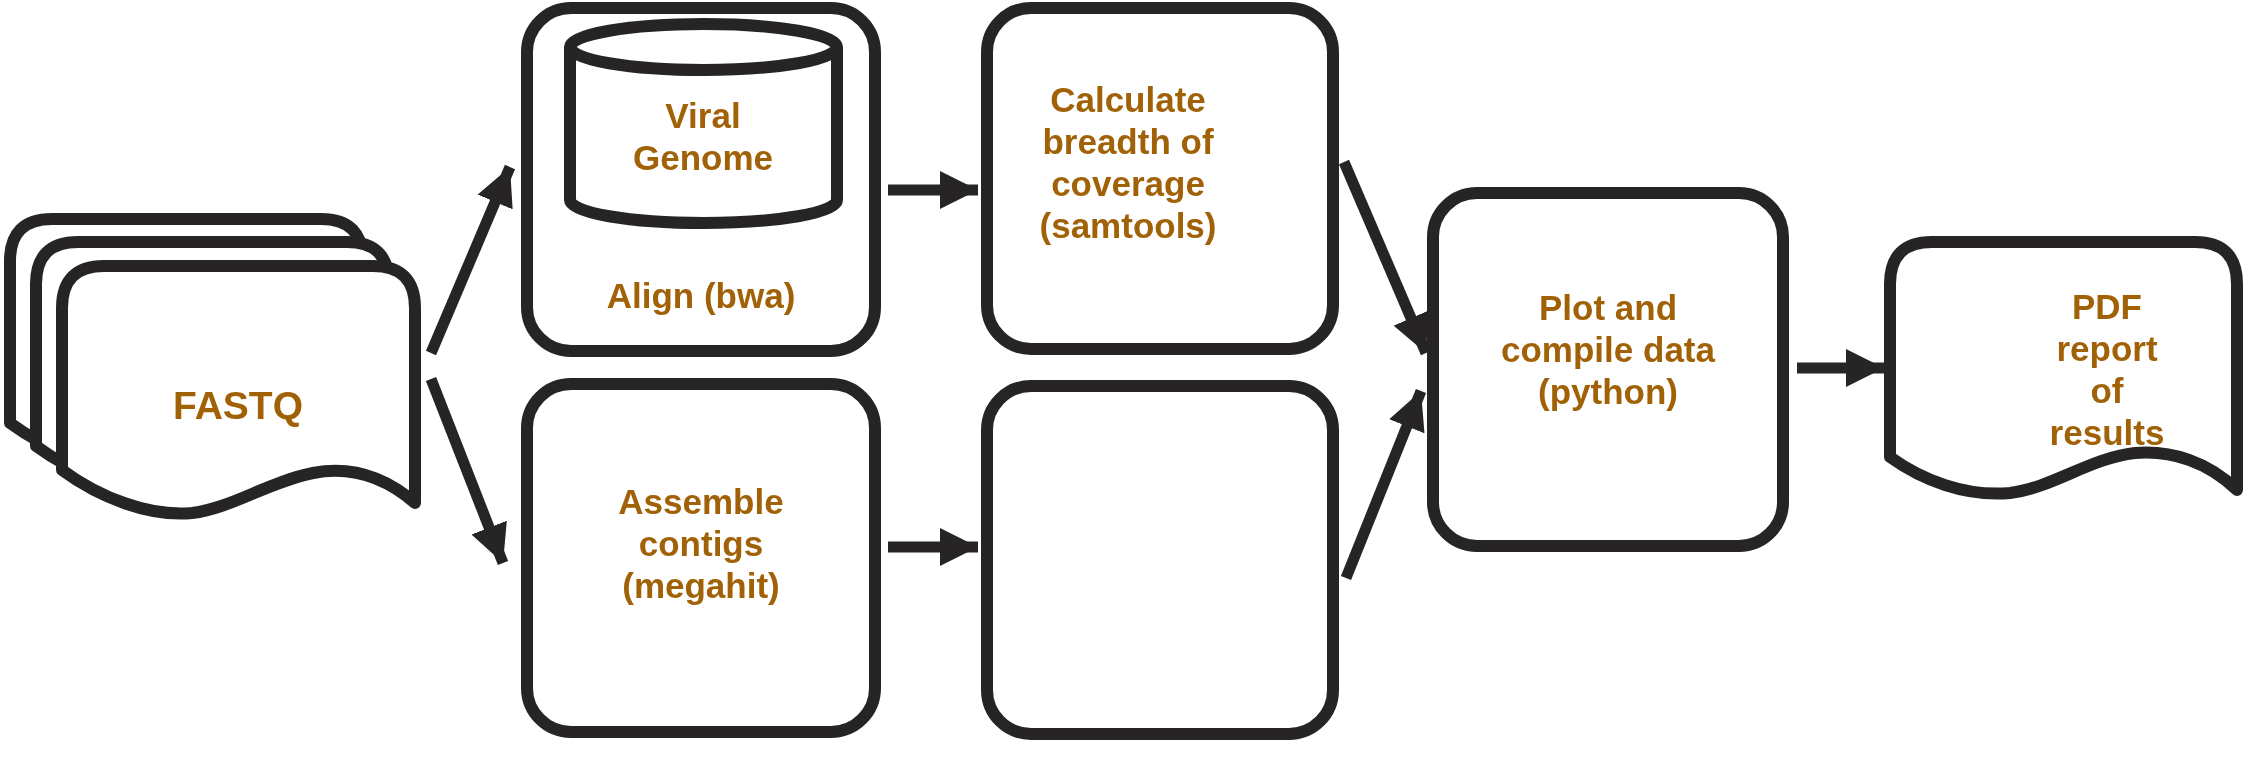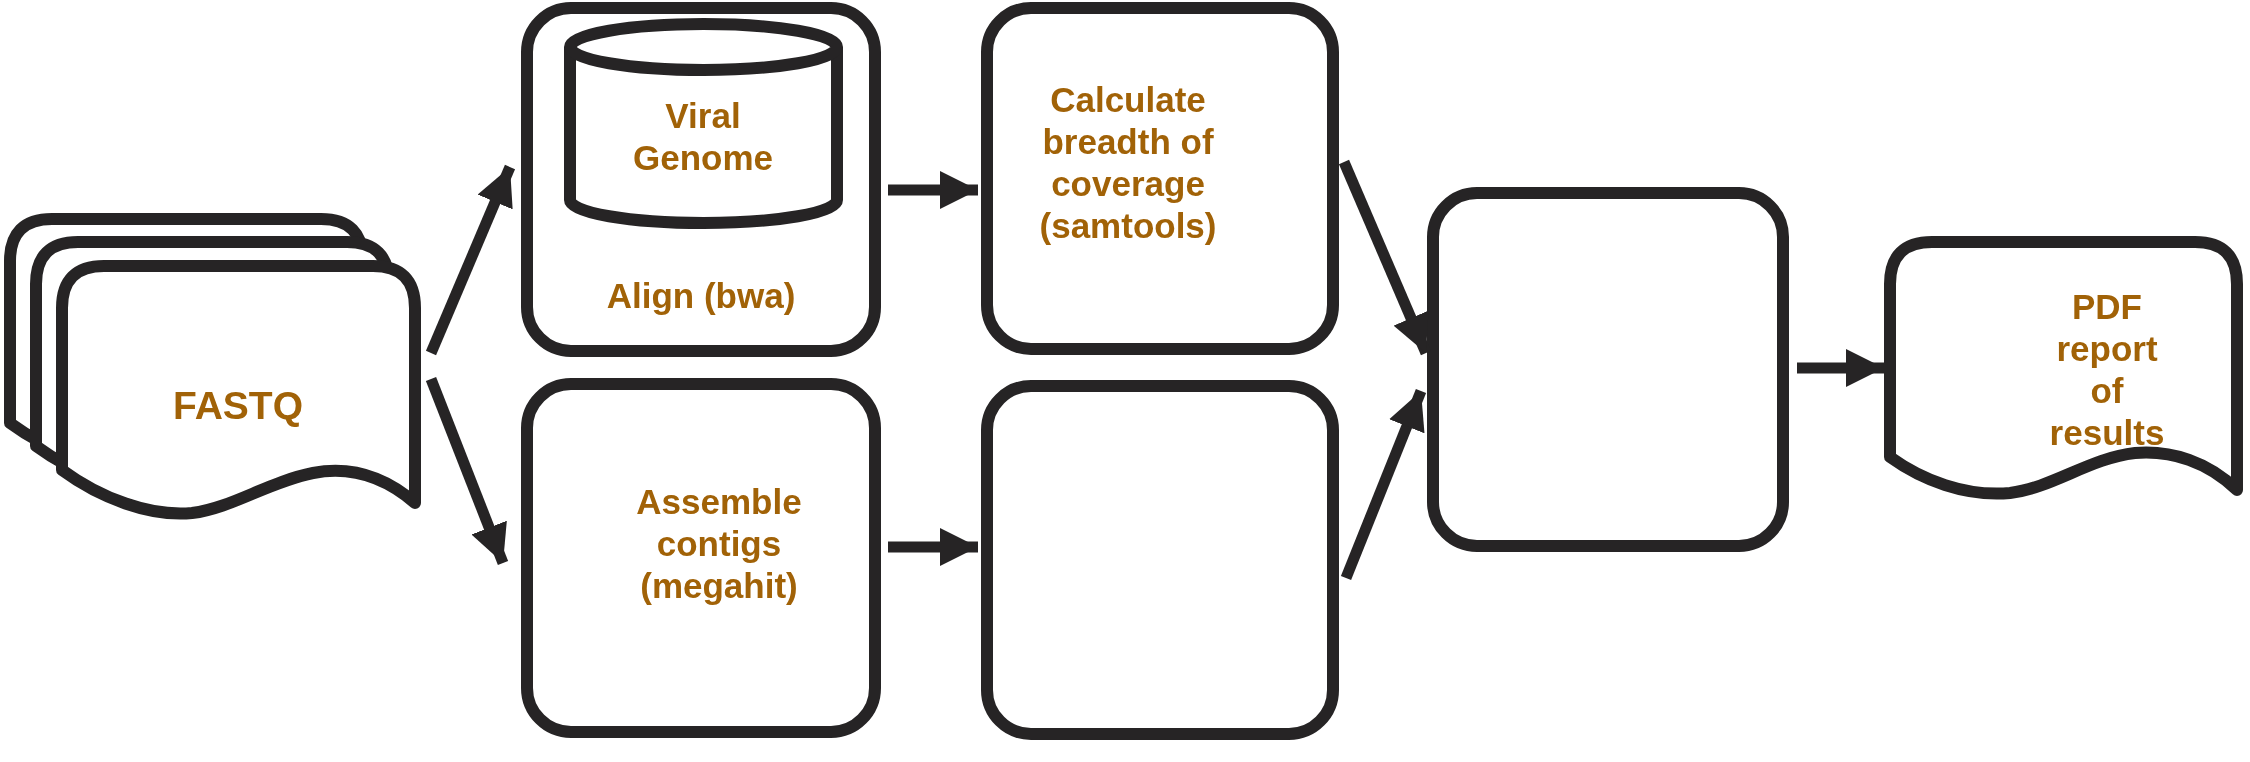--- a/index.html
+++ b/index.html
@@ -75,19 +75,22 @@
   </svg>
 
   <div class="label fastq" style="left:238px;  top:394px;margin-top:12px;">FASTQ</div>
   <div class="label" style="left:703px;  top:137px;">Viral
 Genome</div>
   <div class="label" style="left:701px;  top:288px;margin-top:8px;">Align (bwa)</div>
   <div class="label" style="left:1128px; top:163px;">Calculate
 breadth of
 coverage
 (samtools)</div>
-  <div class="label" style="left:701px;  top:544px;margin-left:18px;">Assemble
+  <div class="label" style="left:701px;  top:544px;">Assemble
 contigs
 (megahit)</div>
+  <div class="label" style="left:1608px; top:350px;">Plot and
+compile data
+(python)</div>
   <div class="label" style="left:2063px; top:370px;margin-left:44px;">PDF report
 of results</div>
 
 </div>
 
 </body></html>

